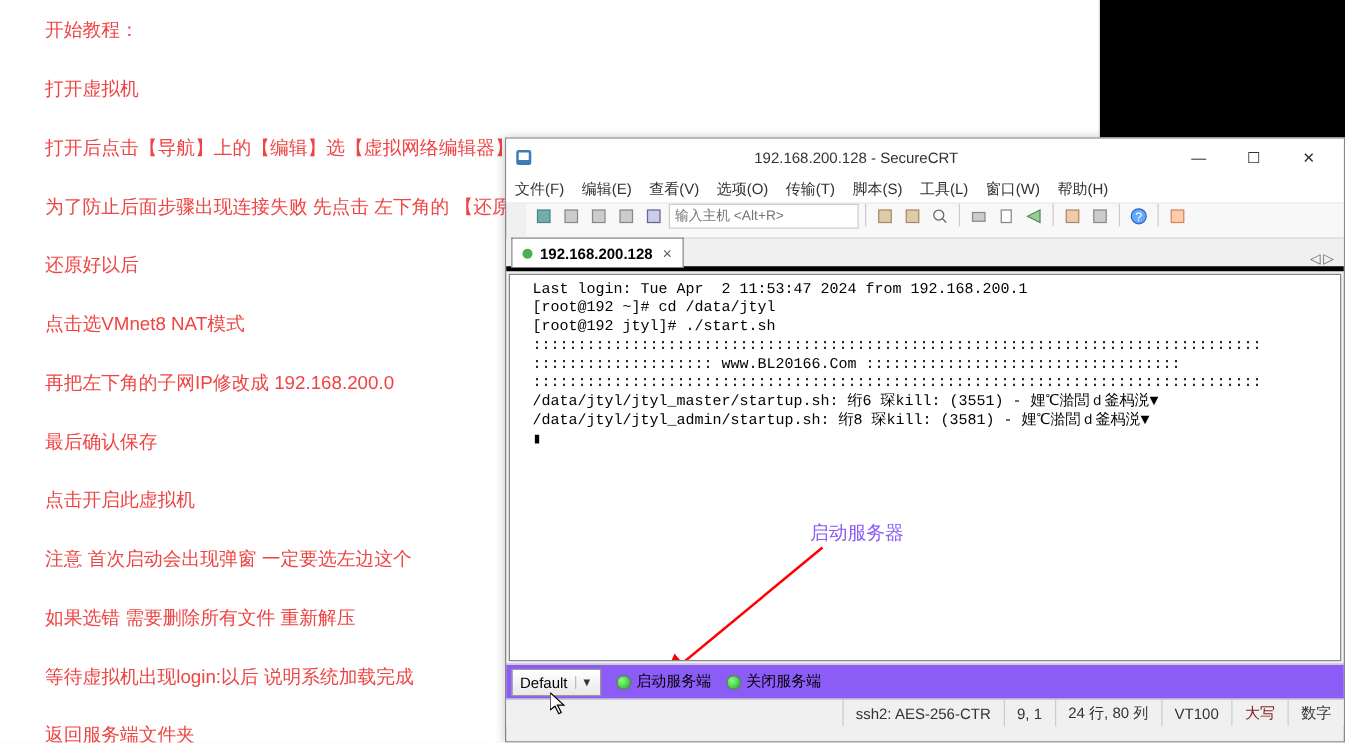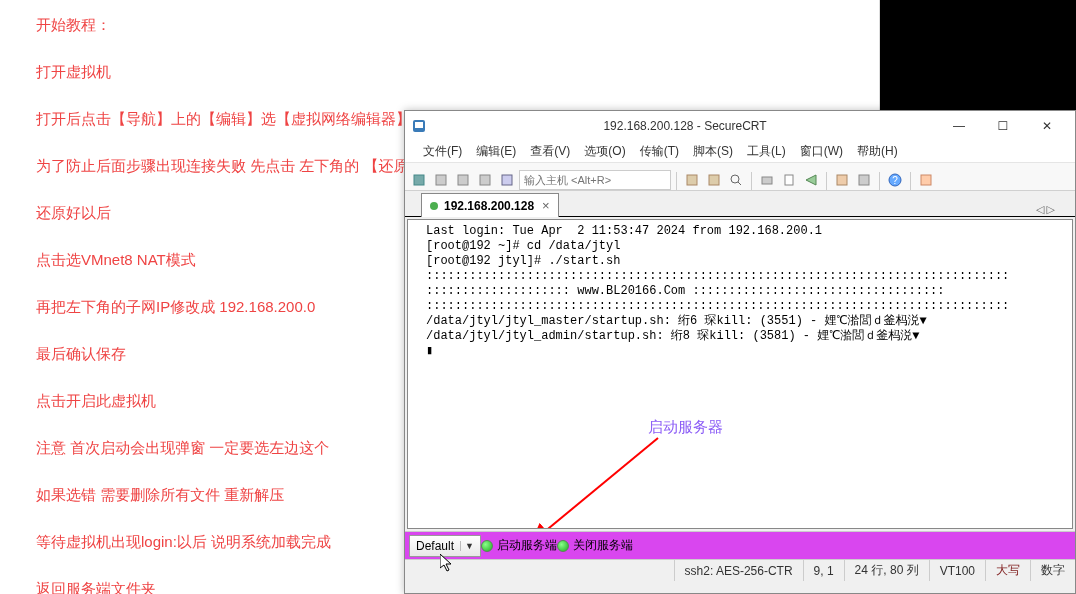--- a/index.html
+++ b/index.html
@@ -6,36 +6,36 @@
 body { font-family: "Microsoft YaHei", sans-serif; font-size: 14px; background: #fff; width: 1076px; height: 594px; position: relative; overflow: hidden; }
 .content-area { position: absolute; left: 0; top: 0; width: 880px; height: 594px; background: #fff; border-right: 1px solid #ddd; }
 .dark-block { position: absolute; right: 0; top: 0; width: 196px; height: 110px; background: #000; }
 .instructions { padding: 0 36px; }
 .instructions p { margin: 14px 0 26px; color: #ef4444; font-size: 15px; line-height: 1.4; }
 .securecrt { position: absolute; left: 404px; top: 110px; width: 672px; height: 484px; background: #f0f0f0; border: 1px solid #888; box-shadow: 0 0 8px rgba(0,0,0,0.25); }
 .titlebar { height: 30px; background: #fff; display: flex; align-items: center; padding: 0 6px; font-size: 12px; color: #333; text-align: center; }
 .titlebar-icon { width: 16px; height: 16px; margin-right: 6px; display: inline-flex; align-items: center; justify-content: center; }
 .titlebar-title { flex: 1; }
 .winbtn { width: 44px; height: 28px; display: inline-flex; align-items: center; justify-content: center; font-size: 12px; color: #333; }
-.menubar { height: 22px; background: #fff; display: flex; align-items: center; padding: 0 14px; font-size: 12px; color: #333; gap: 6px; border-bottom: 1px solid #e5e5e5; }
+.menubar { height: 22px; background: #fff; display: flex; align-items: center; padding: 0 3px; font-size: 12px; color: #333; gap: 6px; border-bottom: 1px solid #e5e5e5; }
 .menubar span { padding: 2px 4px; }
-.toolbar { height: 28px; background: #f8f8f8; display: flex; align-items: flex-end; padding: 0 4px; gap: 2px; border-bottom: 1px solid #d0d0d0; font-size: 12px; }
+.toolbar { height: 28px; background: #f8f8f8; display: flex; align-items: flex-start; padding: 0 4px; gap: 2px; border-bottom: 1px solid #d0d0d0; font-size: 12px; margin-left: 16px; }
 .toolbar-icon { width: 20px; height: 20px; display: inline-flex; align-items: center; justify-content: center; border: 1px solid transparent; }
 .toolbar-sep { width: 1px; height: 18px; background: #ccc; margin: 0 3px; }
 .host-input { flex: 0 0 120px; height: 20px; border: 1px solid #ccc; background: #fff; padding: 0 4px; font-size: 11px; color: #999; }
-.tabbar { height: 26px; background: #f0f0f0; display: flex; align-items: flex-end; padding: 0 16px; border-bottom: 1px solid #000000; position: relative; }
+.tabbar { height: 26px; background: #f0f0f0; display: flex; align-items: flex-end; padding: 0 4px; border-bottom: 4px solid #000000; position: relative; }
 .tab { height: 24px; background: #fff; border: 1px solid #888; border-bottom: none; display: flex; align-items: center; padding: 0 8px; font-size: 12px; gap: 6px; position: relative; top: 1px; }
 .tab-dot { width: 8px; height: 8px; border-radius: 50%; background: #4CAF50; }
 .tab-title { font-weight: bold; }
 .tab-close { font-size: 13px; color: #666; margin-left: 2px; }
 .tabbar-right { margin-left: auto; display: flex; gap: 2px; align-items: center; font-size: 11px; color: #666; padding-right: 4px; }
 .terminal { background: #fff; color: #000; font-family: "Courier New", monospace; font-size: 12px; padding: 4px 18px; height: 310px; white-space: pre; line-height: 1.25; overflow: hidden; position: relative; border: 1px solid #888; margin: 2px; }
 .annotation { position: absolute; left: 240px; top: 198px; color: #8b5cf6; font-family: Liberation Serif, serif; font-size: 15px; font-weight: 500; }
 .arrow-svg { position: absolute; left: 120px; top: 208px; pointer-events: none; }
-.bottombar { height: 28px; background: #d946ef; border-top: 1px solid #ccc; display: flex; align-items: center; padding: 0 4px; gap: 0; font-size: 12px; }
+.bottombar { height: 28px; background: #8b5cf6; border-top: 1px solid #ccc; display: flex; align-items: center; padding: 0 4px; gap: 12px; font-size: 12px; }
 .default-btn { height: 22px; border: 1px solid #999; background: linear-gradient(#fff,#e8e8e8); padding: 0 6px; display: flex; align-items: center; font-size: 12px; gap: 4px; position: relative; }
 .default-btn .arrow { font-size: 9px; color: #333; border-left: 1px solid #bbb; padding-left: 4px; margin-left: 2px; }
 .svc-btn { display: flex; align-items: center; gap: 4px; }
 .green-dot { width: 12px; height: 12px; border-radius: 50%; background: radial-gradient(circle at 35% 35%, #8f8, #2a2); border: 1px solid #585; }
 .cursor { position: absolute; left: 30px; top: 18px; pointer-events: none; }
 .statusbar { height: 22px; background: #f0f0f0; border-top: 1px solid #ccc; display: flex; align-items: center; font-size: 12px; color: #333; }
 .statusbar .cell { border-left: 1px solid #ccc; padding: 0 10px; height: 100%; display: flex; align-items: center; text-align: right; }
 .statusbar .spacer { flex: 1; }
 </style>
 </head>

